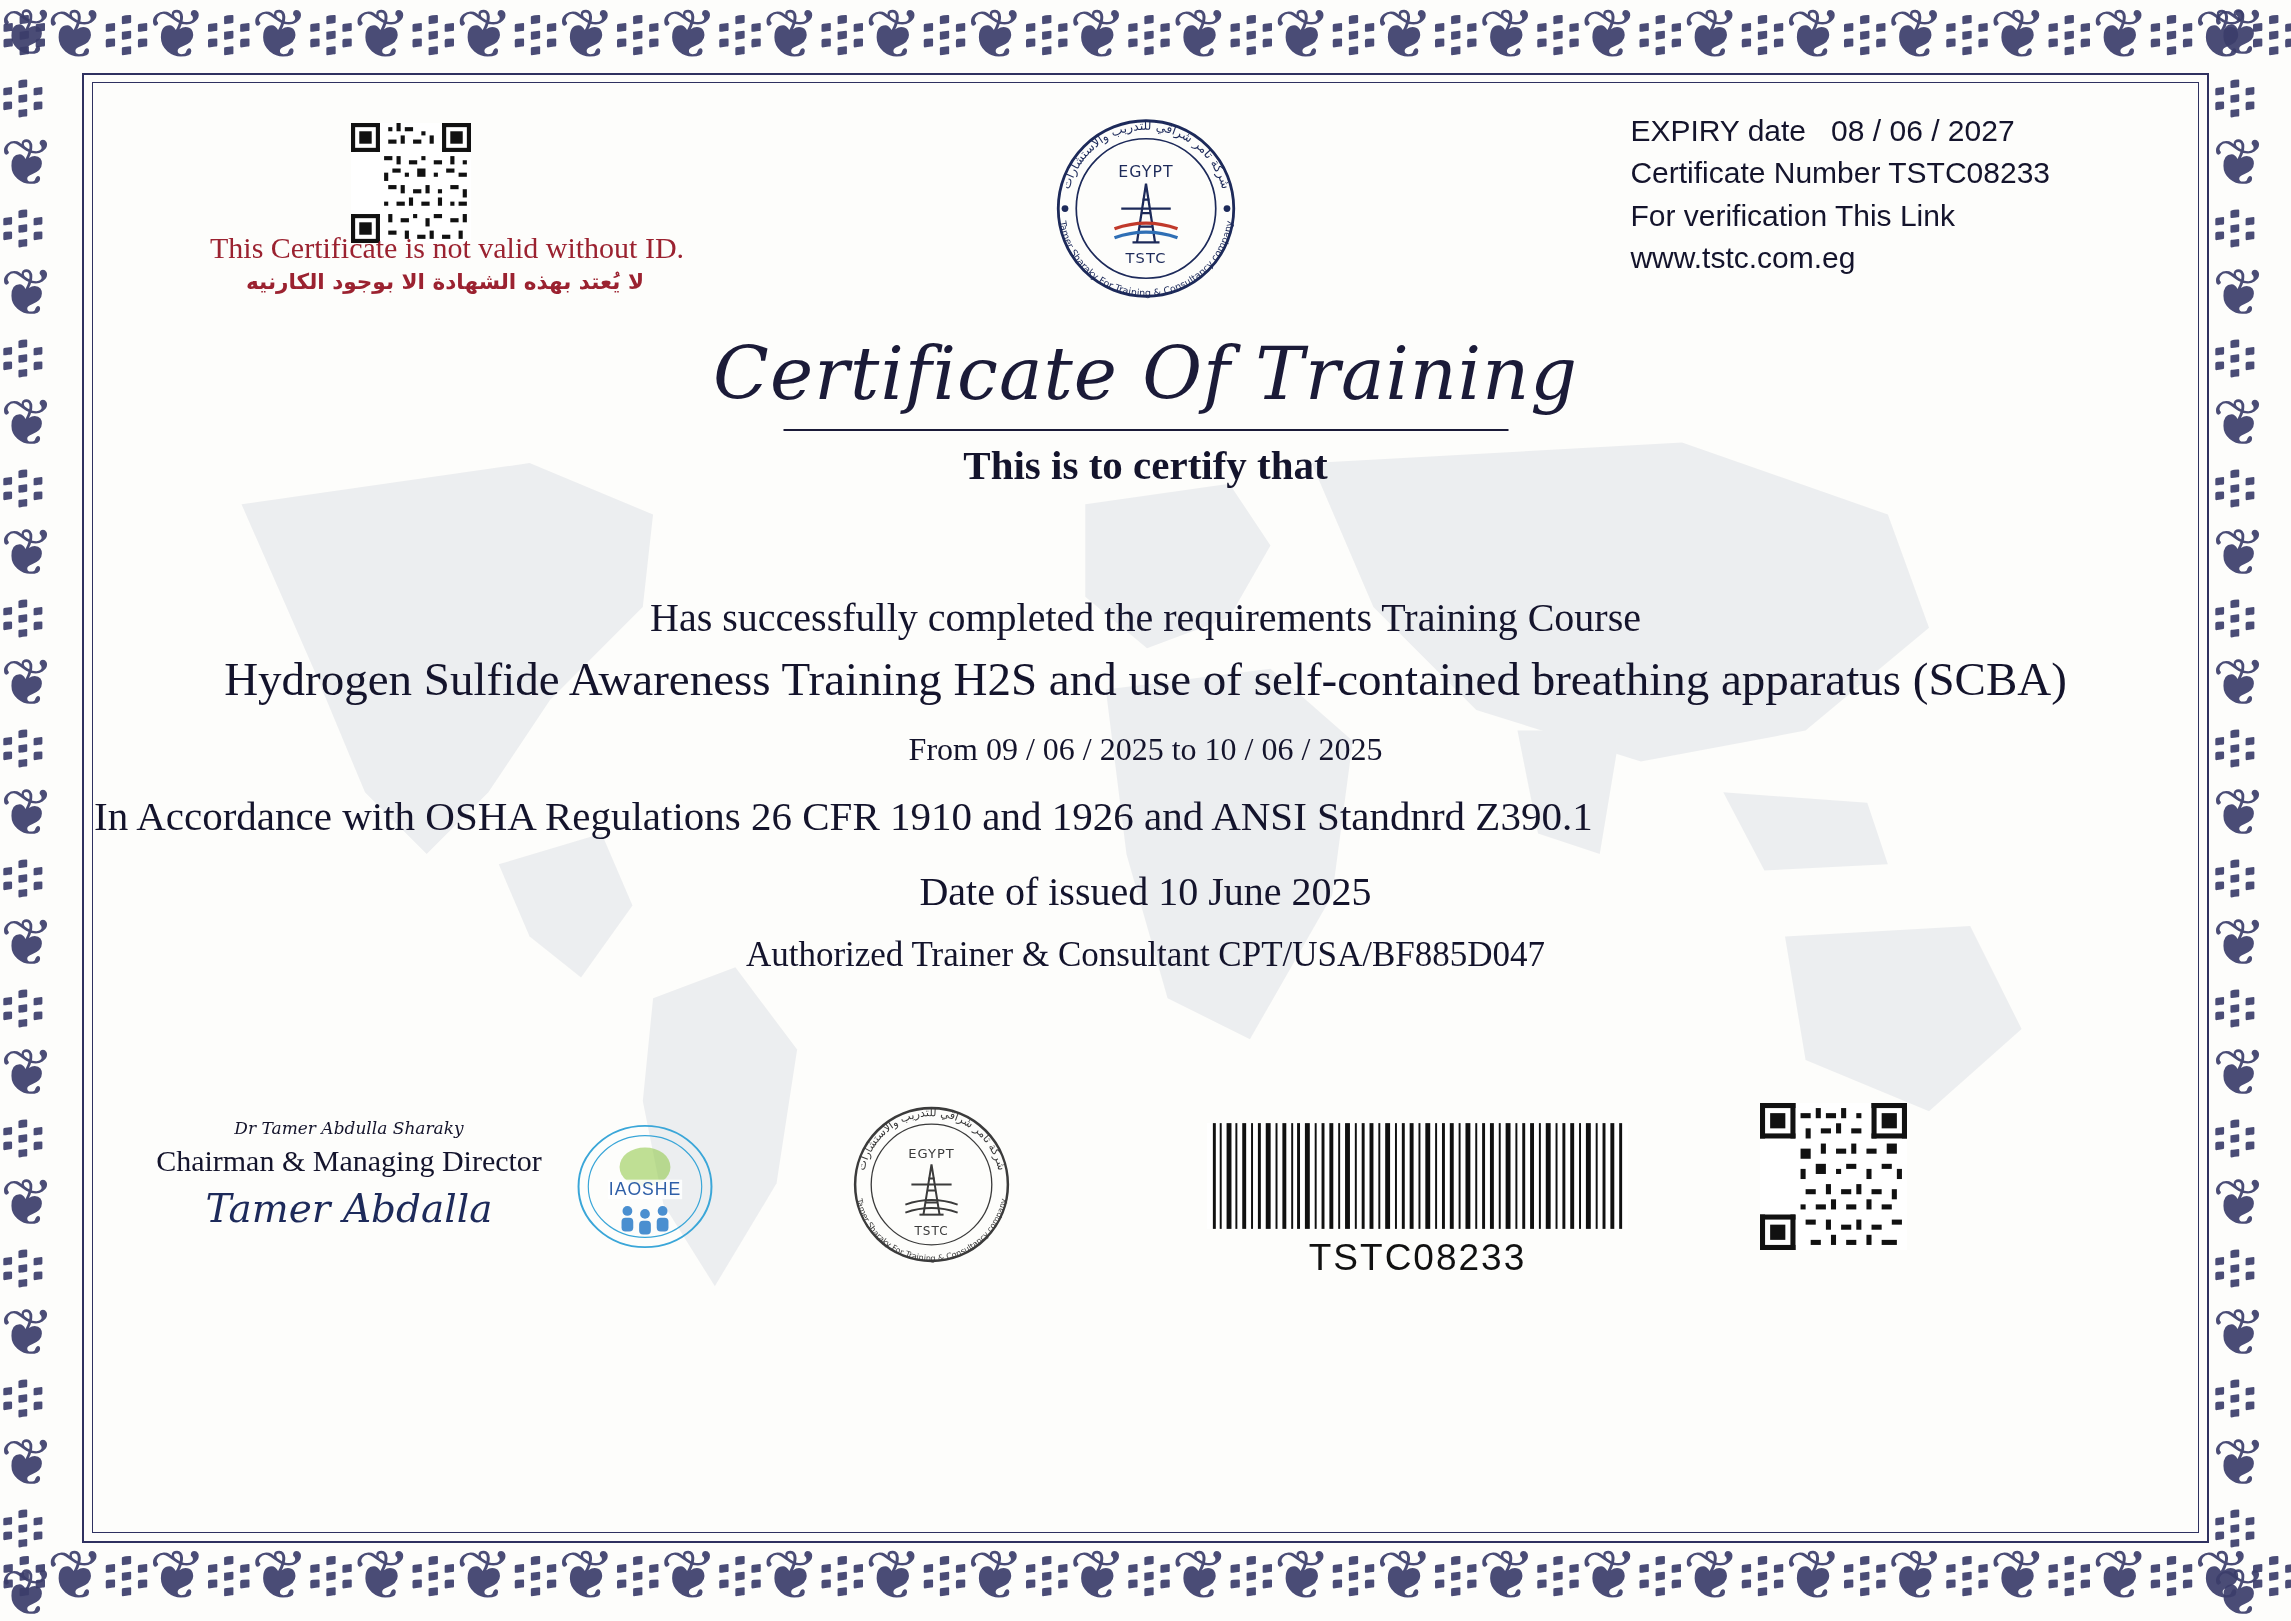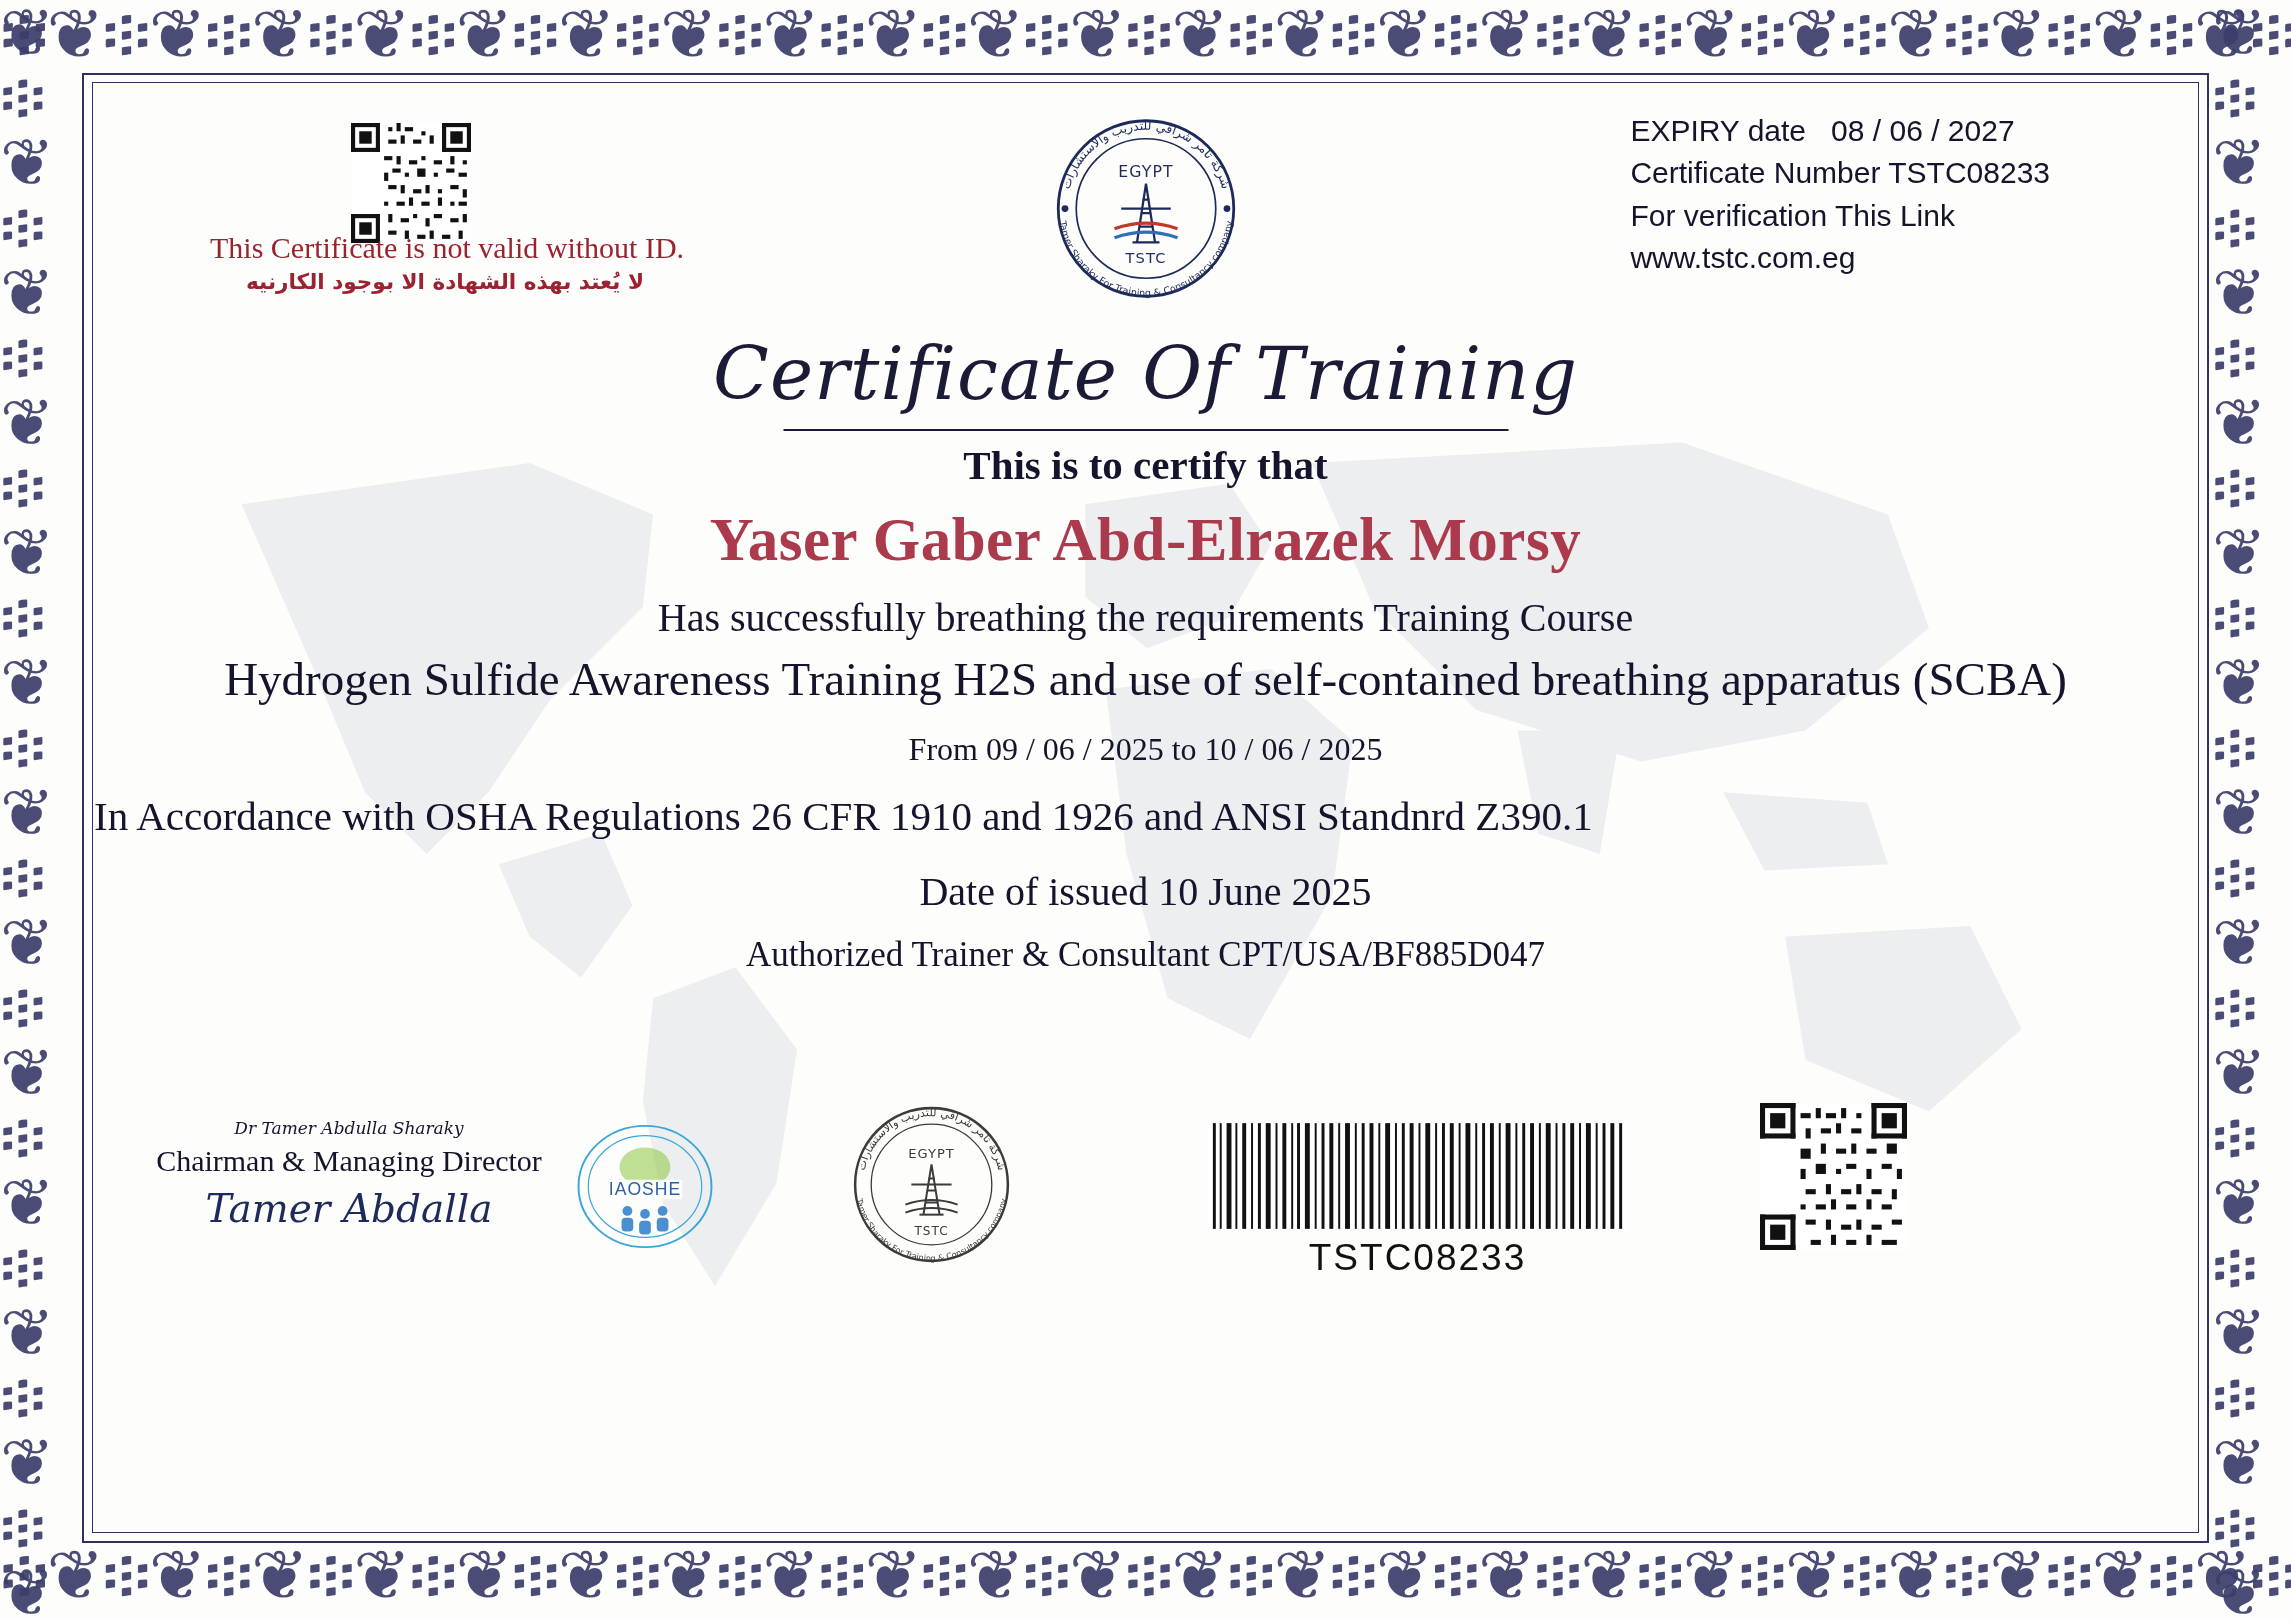--- a/index.html
+++ b/index.html
@@ -480,22 +480,21 @@
         <span>Certificate Number</span>
         <span>TSTC08233</span>
       </div>
       <div>For verification This Link</div>
       <div>www.tstc.com.eg</div>
     </div>
 
     <div class="cert-title">Certificate Of Training</div>
     <div class="title-rule"></div>
     <div class="line-certify">This is to certify that</div>
-    <div class="recipient">Yaser Gaber Abd-Elrazek Morsy</div>
-    <div class="line-completed">Has successfully breathing the requirements Training Course</div>
+    <div class="line-completed">Has successfully completed the requirements Training Course</div>
     <div class="course-name">Hydrogen Sulfide Awareness Training H2S and use of self-contained breathing apparatus (SCBA)</div>
     <div class="line-dates">From 09 / 06 / 2025  to  10 / 06 / 2025</div>
     <div class="line-accordance">In Accordance with OSHA Regulations 26 CFR 1910 and 1926 and ANSI Standnrd Z390.1</div>
     <div class="line-issued">Date of issued 10  June 2025</div>
     <div class="line-trainer">Authorized Trainer &amp; Consultant CPT/USA/BF885D047</div>
 
     <div class="sig-block">
       <div class="sig-name">Dr Tamer Abdulla Sharaky</div>
       <div class="sig-role">Chairman &amp; Managing Director</div>
       <div class="sig-script">Tamer Abdalla</div>

